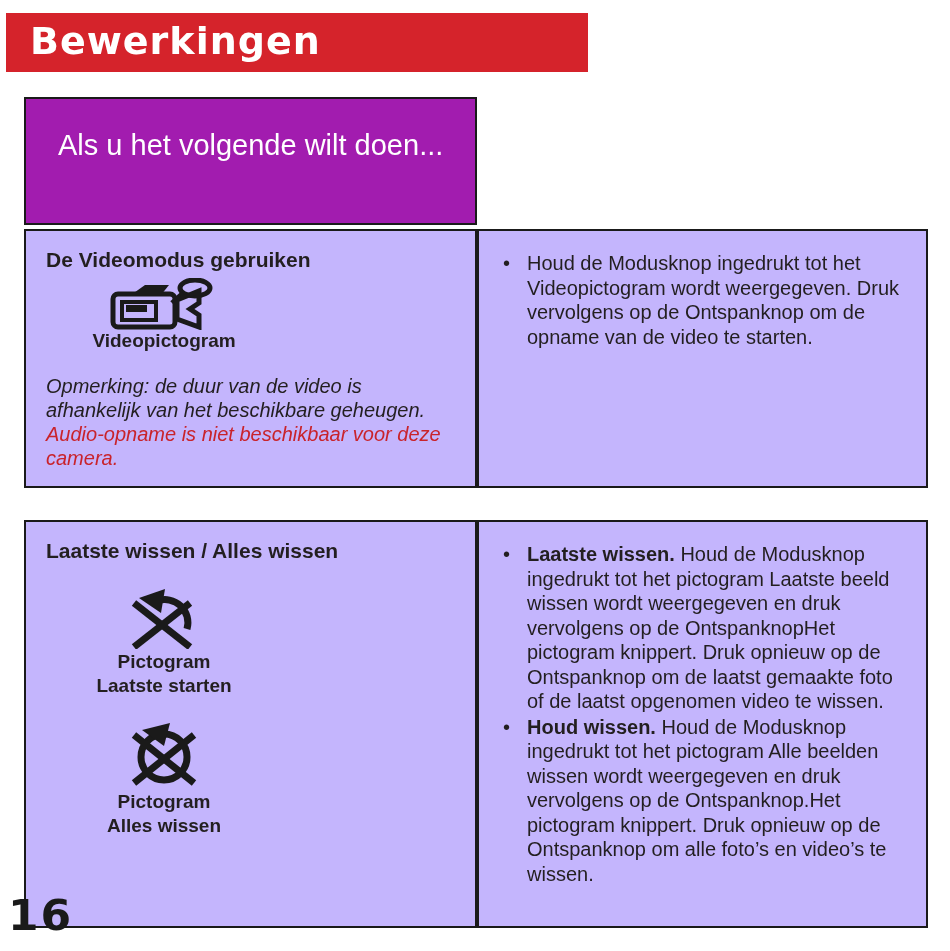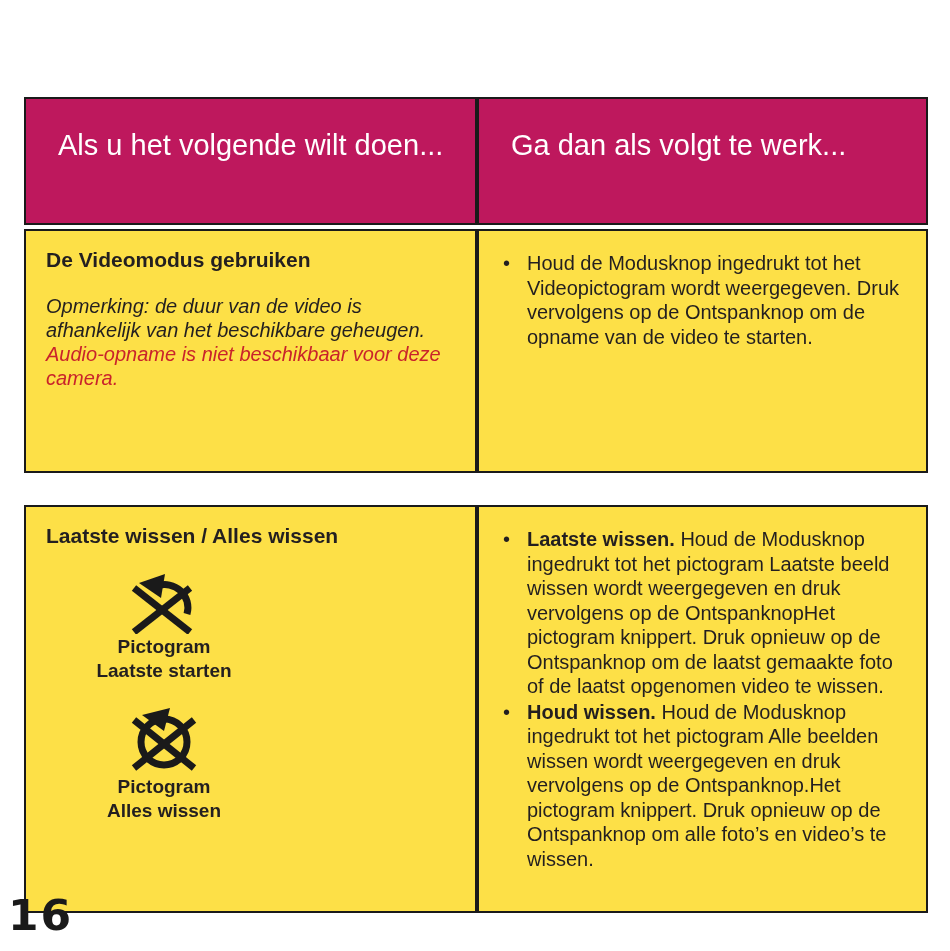--- a/index.html
+++ b/index.html
@@ -41,28 +41,28 @@
     left: 24px;
     top: 97px;
     width: 904px;
   }
   .trow {
     display: flex;
     margin-bottom: 4px;
   }
   .cell {
     border: 2px solid #1a1a1a;
-    background: #fde047;
+    background: #c4b5fd;
   }
   .cell.left  { width: 453px; border-right-width: 2px; }
   .cell.right { width: 451px; margin-left: 0; }
   .trow .cell + .cell { margin-left: 0; }
 
   .header-row .cell {
-    background: #be185d;
+    background: #a21caf;
     color: #ffffff;
     height: 128px;
     font-size: 29px;
     line-height: 37px;
     padding: 28px 20px 0 32px;
     font-weight: normal;
   }
 
   .body-row1 .cell { min-height: 244px; }
   .body-row2 .cell { min-height: 408px; margin-top: 28px; }
@@ -137,36 +137,53 @@
     transform: scaleY(0.95);
   }
 
   svg .stroked { fill: none; stroke: #1a1a1a; }
 </style>
 </head>
 <body>
 
 <div class="page">
 
+  <div class="banner">
+    <span class="banner-title">Bewerkingen</span>
+  </div>
 
   <div class="tbl">
 
     <div class="trow header-row">
       <div class="cell left">
         <span>Als u het volgende wilt doen...</span>
       </div>
-      <div class="cell right">
-        <span>Ga dan als volgt te werk...</span>
-      </div>
     </div>
 
     <div class="trow body-row1">
       <div class="cell left cell-pad">
         <h3 class="cell-heading">De Videomodus gebruiken</h3>
 
+        <div class="icon-block video">
+          <svg class="icon-figure" width="118" height="52" viewBox="0 0 118 52">
+
+            <ellipse class="stroked" cx="90" cy="10" rx="15" ry="8" stroke-width="5"></ellipse>
+            <line x1="78" y1="15" x2="67" y2="25" stroke="#1a1a1a" stroke-width="5"></line>
+
+            <rect class="stroked" x="8" y="16" width="62" height="33" rx="5" stroke-width="5"></rect>
+
+            <polygon points="26,17 40,7 64,7 56,17" fill="#1a1a1a"></polygon>
+
+            <rect class="stroked" x="17" y="24" width="34" height="18" stroke-width="4"></rect>
+            <rect x="21" y="27" width="21" height="7" fill="#1a1a1a"></rect>
+
+            <polygon class="stroked" points="72,22 94,13 94,25 85,31 94,37 94,49 72,41" stroke-width="5"></polygon>
+          </svg>
+          <div class="icon-label">Videopictogram</div>
+        </div>
 
         <p class="note">
           <span class="lead">Opmerking:</span><span> de duur van de video is afhankelijk van het beschikbare geheugen. </span><span class="warning">Audio-opname is niet beschikbaar voor deze camera.</span>
         </p>
       </div>
 
       <div class="cell right cell-pad">
         <ul class="bullets">
           <li>
             <span>Houd de Modusknop ingedrukt tot het Videopictogram wordt weergegeven. Druk vervolgens op de Ontspanknop om de opname van de video te starten.</span>

